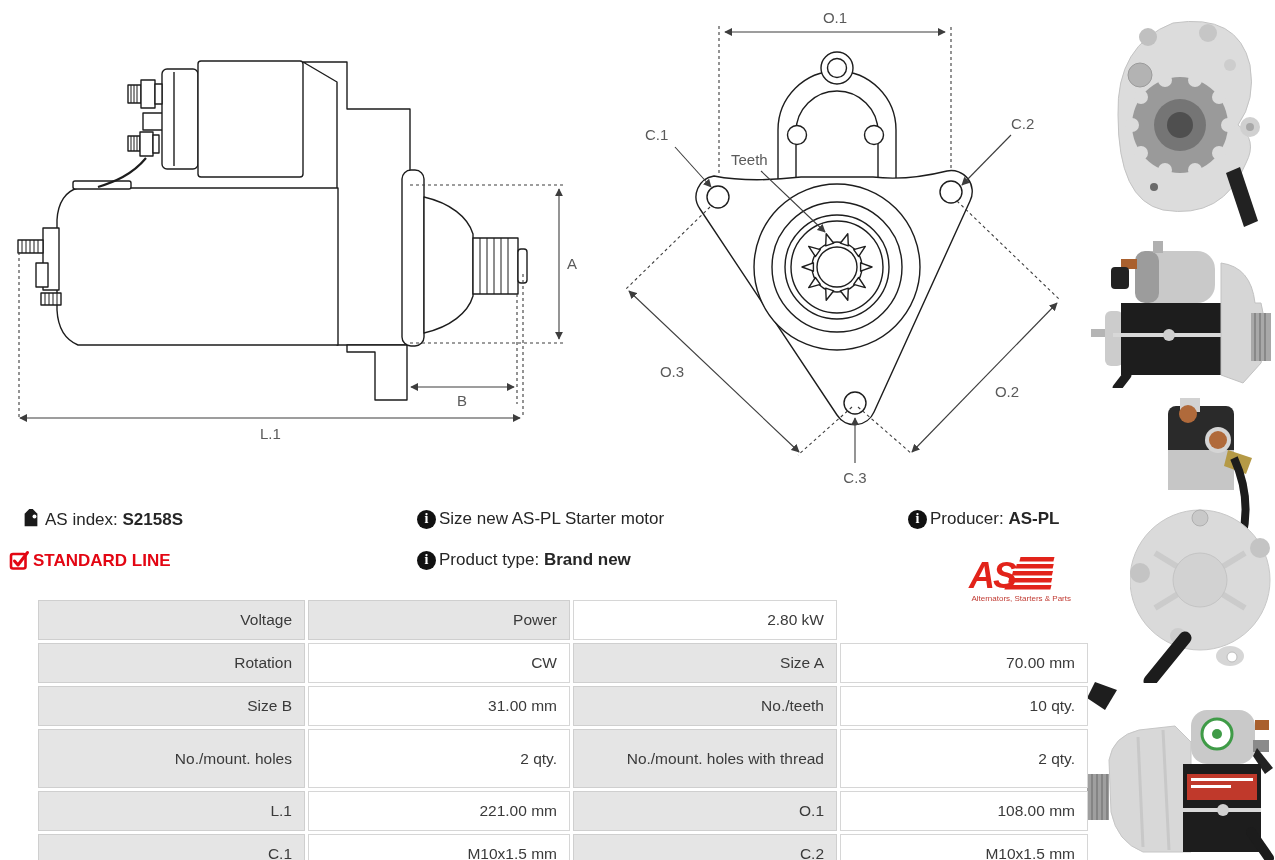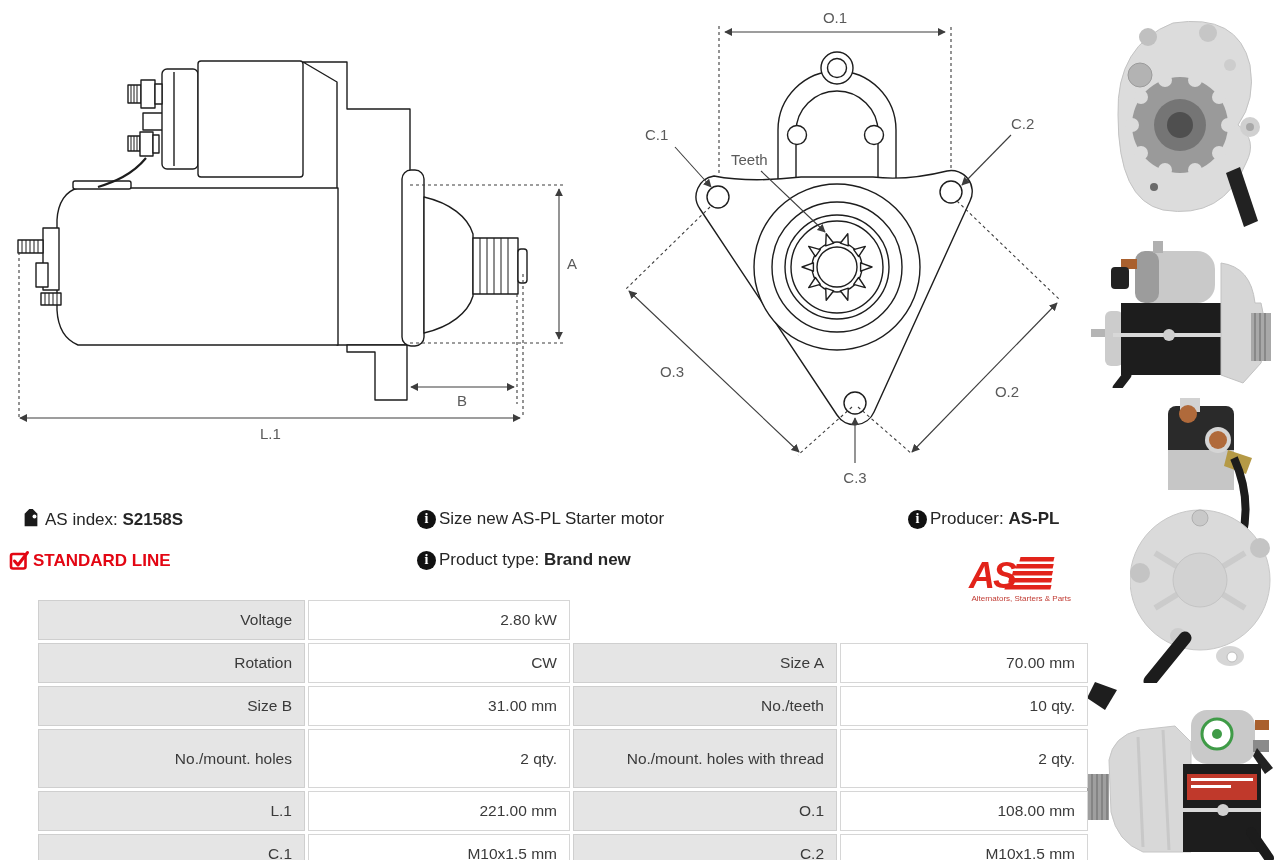--- a/index.html
+++ b/index.html
@@ -293,20 +293,21 @@
     <rect x="60" y="23" width="43" height="4.5"></rect>
     <rect x="58" y="30" width="46" height="4.5"></rect>
   </g>
   <text x="116" y="46" text-anchor="end" font-size="8" fill="#c13b33">Alternators, Starters &amp; Parts</text>
 </svg>
 </div>
 
 <div class="spec">
   <div class="spec-row">
     <div class="cell lab">Voltage</div>
+    <div class="cell lab">Power</div>
     <div class="cell val">2.80 kW</div>
   </div>
   <div class="spec-row">
     <div class="cell lab">Rotation</div>
     <div class="cell val">CW</div>
     <div class="cell lab">Size A</div>
     <div class="cell val">70.00 mm</div>
   </div>
   <div class="spec-row">
     <div class="cell lab">Size B</div>

